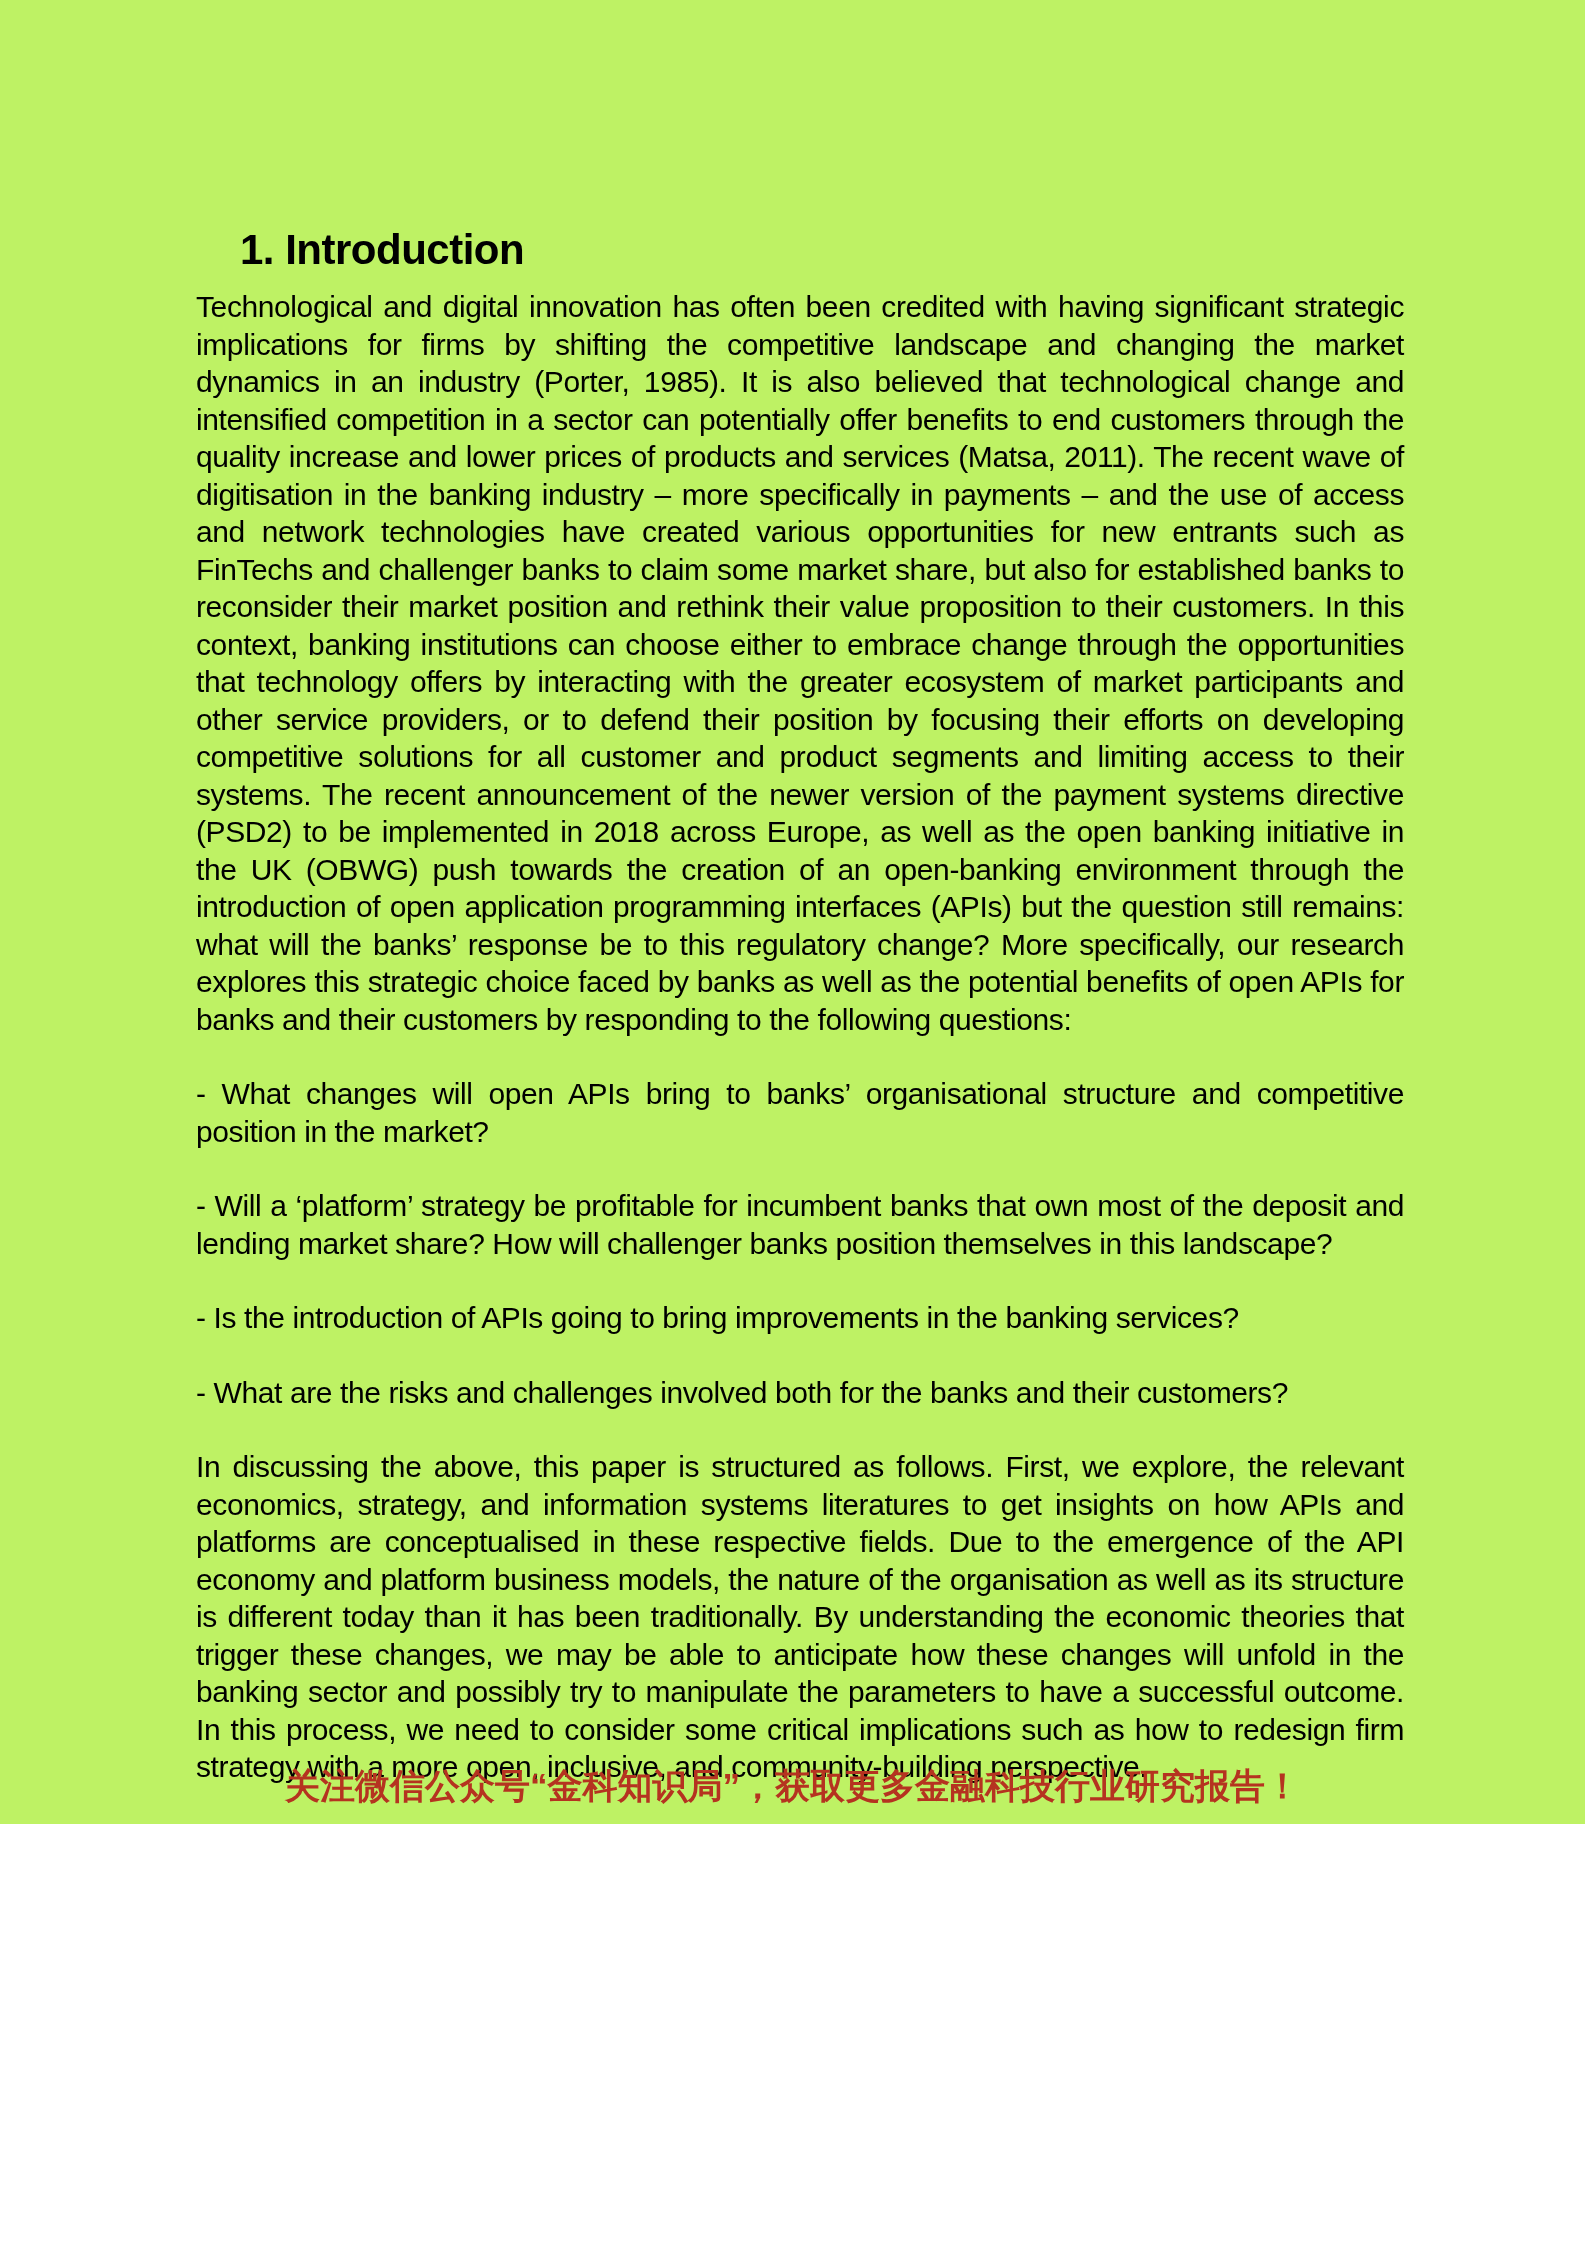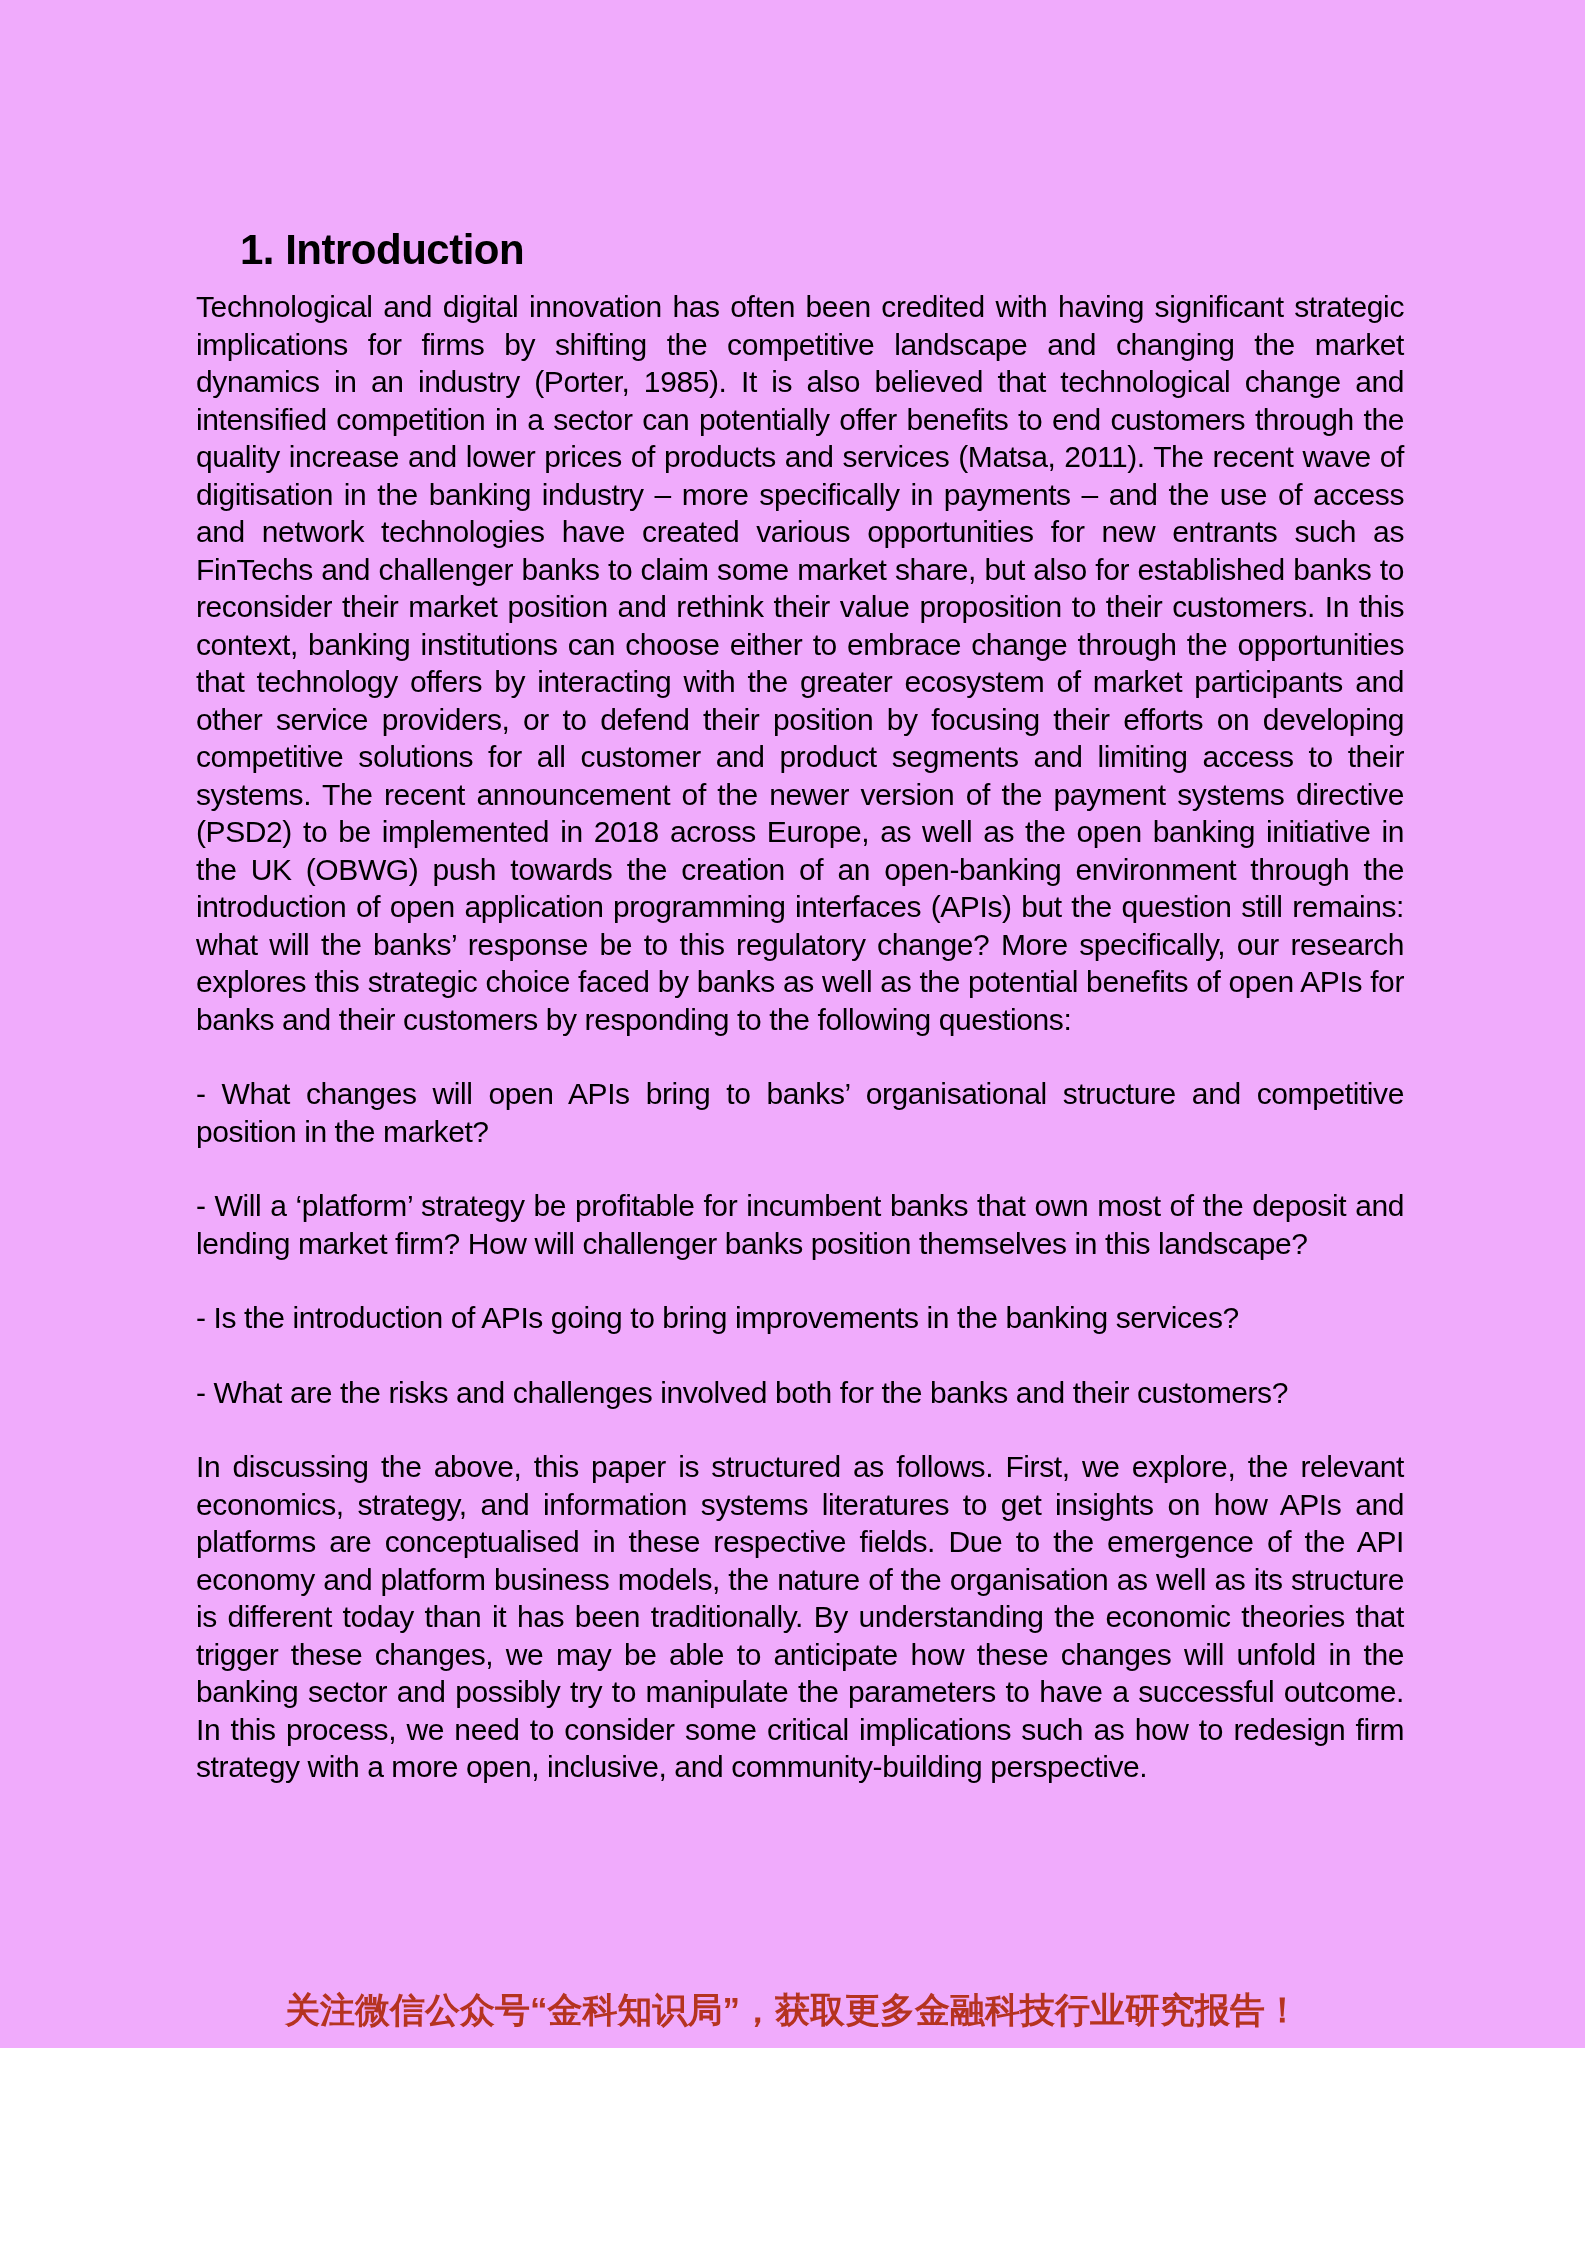--- a/index.html
+++ b/index.html
@@ -3,22 +3,22 @@
 <meta charset="utf-8">
 <style>
   html, body {
     margin: 0;
     padding: 0;
     background: #ffffff;
   }
   .page {
     position: relative;
     width: 1585px;
-    height: 2048px;
-    background: #f0abfc;
+    height: 1824px;
+    background: #bef264;
     font-family: "Liberation Sans", "DejaVu Sans", sans-serif;
     color: #000000;
     overflow: hidden;
   }
   .content {
     position: absolute;
     left: 196px;
     top: 226px;
     width: 1208px;
   }
@@ -55,21 +55,21 @@
 
 <div class="page">
   <div class="content">
 
     <h1 class="heading">1. Introduction</h1>
 
     <p class="para"><span>Technological and digital innovation has often been credited with having significant strategic implications for firms by shifting the competitive landscape and changing the market dynamics in an industry (Porter, 1985). It is also believed that technological change and intensified competition in a sector can potentially offer benefits to end customers through the quality increase and lower prices of products and services (Matsa, 2011). The recent wave of digitisation in the banking industry – more specifically in payments – and the use of access and network technologies have created various opportunities for new entrants such as </span><span class="italic">FinTechs</span><span> and </span><span class="italic">challenger banks</span><span> to claim some market share, but also for established banks to reconsider their market position and rethink their value proposition to their customers. In this context, banking institutions can choose either to embrace change through the opportunities that technology offers by interacting with the greater ecosystem of market participants and other service providers, or to defend their position by focusing their efforts on developing competitive solutions for all customer and product segments and limiting access to their systems. The recent announcement of the newer version of the payment systems directive (PSD2) to be implemented in 2018 across Europe, as well as the open banking initiative in the UK (OBWG) push towards the creation of an open-banking environment through the introduction of open application programming interfaces (APIs) but the question still remains: what will the banks’ response be to this regulatory change? More specifically, our research explores this strategic choice faced by banks as well as the potential benefits of open APIs for banks and their customers by responding to the following questions:</span></p>
 
     <p class="para">- What changes will open APIs bring to banks’ organisational structure and competitive position in the market?</p>
 
-    <p class="para">- Will a ‘platform’ strategy be profitable for incumbent banks that own most of the deposit and lending market firm? How will challenger banks position themselves in this landscape?</p>
+    <p class="para">- Will a ‘platform’ strategy be profitable for incumbent banks that own most of the deposit and lending market share? How will challenger banks position themselves in this landscape?</p>
 
     <p class="para">- Is the introduction of APIs going to bring improvements in the banking services?</p>
 
     <p class="para">- What are the risks and challenges involved both for the banks and their customers?</p>
 
     <p class="para">In discussing the above, this paper is structured as follows. First, we explore, the relevant economics, strategy, and information systems literatures to get insights on how APIs and platforms are conceptualised in these respective fields. Due to the emergence of the API economy and platform business models, the nature of the organisation as well as its structure is different today than it has been traditionally. By understanding the economic theories that trigger these changes, we may be able to anticipate how these changes will unfold in the banking sector and possibly try to manipulate the parameters to have a successful outcome. In this process, we need to consider some critical implications such as how to redesign firm strategy with a more open, inclusive, and community-building perspective.</p>
 
 
   </div>
 

